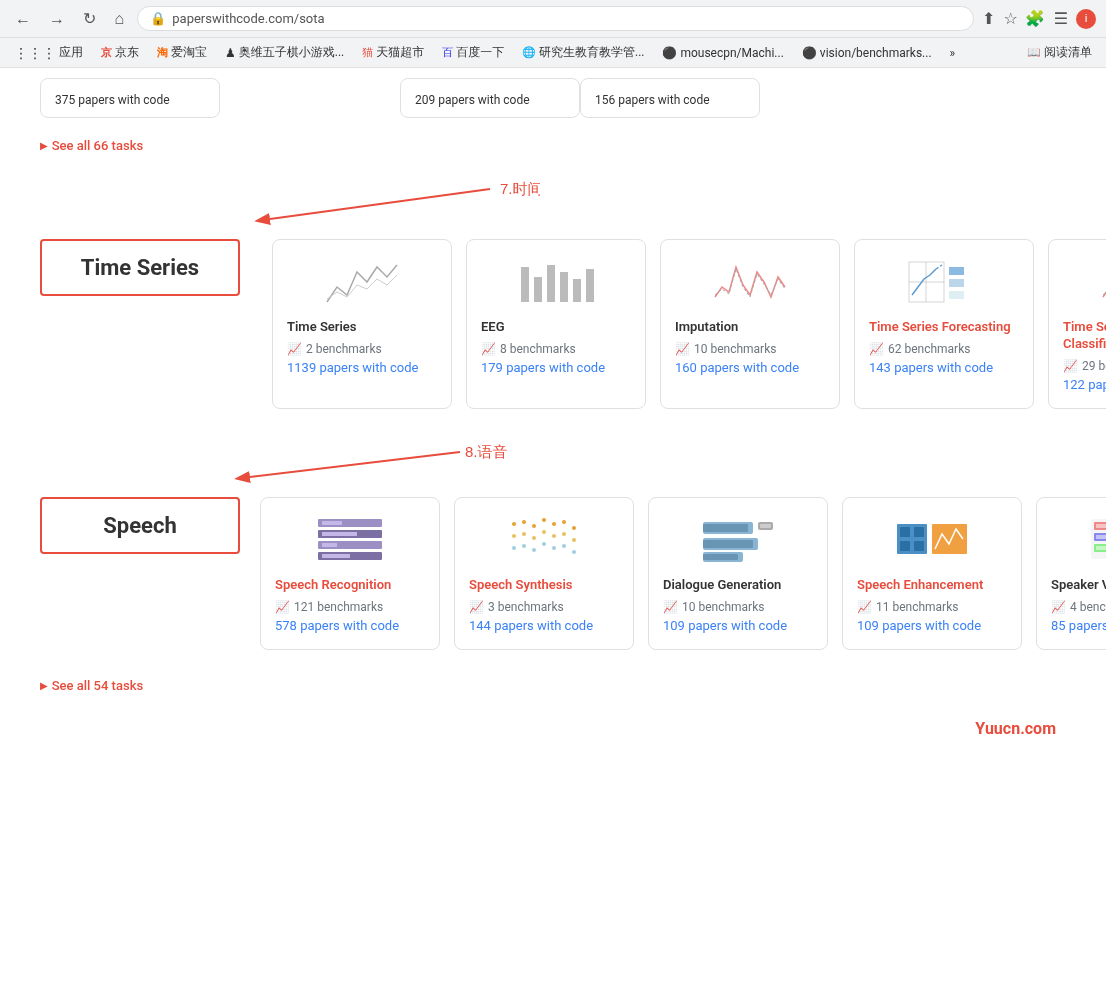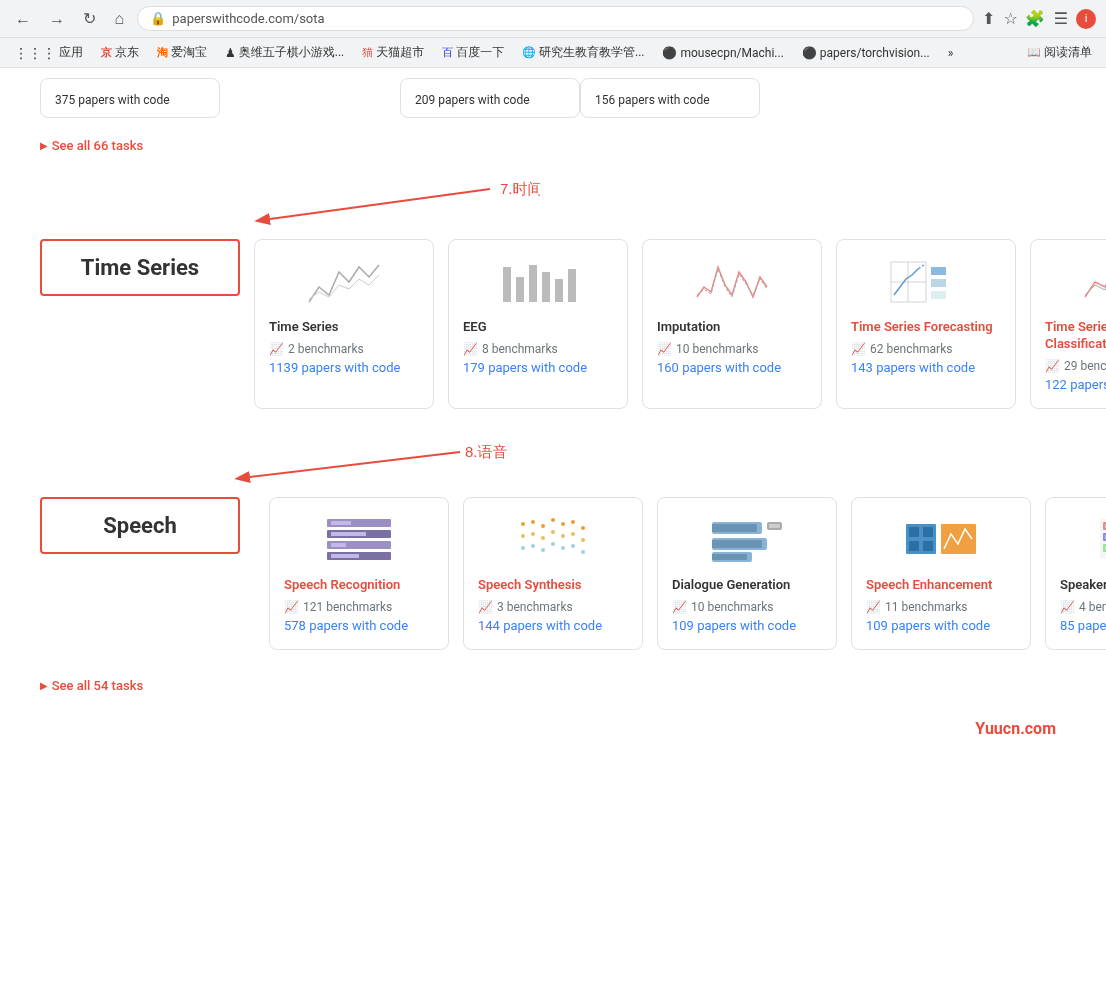--- a/index.html
+++ b/index.html
@@ -232,21 +232,21 @@
   <div class="bookmark-item">
     <span style="font-size:11px;">🌐</span>
     <span>研究生教育教学管...</span>
   </div>
   <div class="bookmark-item">
     <span style="font-size:12px;">⚫</span>
     <span>mousecpn/Machi...</span>
   </div>
   <div class="bookmark-item">
     <span style="font-size:12px;">⚫</span>
-    <span>papers/torchvision...</span>
+    <span>vision/benchmarks...</span>
   </div>
   <div class="bookmark-item">
     <span>»</span>
   </div>
   <div class="bookmark-item" style="margin-left:auto;">
     <span style="font-size:11px;">📖</span>
     <span>阅读清单</span>
   </div>
 </div>
 
@@ -277,21 +277,21 @@
         <line x1="450" y1="20" x2="230" y2="50" stroke="#e74c3c" stroke-width="2" marker-end="url(#arrowhead1)"></line>
         <defs>
           <marker id="arrowhead1" markerWidth="8" markerHeight="6" refX="0" refY="3" orient="auto">
             <polygon points="0 0, 8 3, 0 6" fill="#e74c3c"></polygon>
           </marker>
         </defs>
         <text x="460" y="25" fill="#e74c3c" font-size="15" font-weight="500" font-family="sans-serif">7.时间序列</text>
       </svg>
     </div>
 
-    <div style="display:flex; gap:14px; align-items:flex-start; margin-bottom:14px;">
+    <div style="display:flex; gap:32px; align-items:flex-start; margin-bottom:14px;">
 
       <div class="section-header-box">
         <span>Time Series</span>
       </div>
 
       <div class="cards-grid">
 
         <div class="card">
           <div class="card-thumbnail">
             <svg class="thumb-svg" viewBox="0 0 80 50">
@@ -390,21 +390,21 @@
         <line x1="420" y1="15" x2="210" y2="40" stroke="#e74c3c" stroke-width="2" marker-end="url(#arrowhead2)"></line>
         <defs>
           <marker id="arrowhead2" markerWidth="8" markerHeight="6" refX="0" refY="3" orient="auto">
             <polygon points="0 0, 8 3, 0 6" fill="#e74c3c"></polygon>
           </marker>
         </defs>
         <text x="425" y="20" fill="#e74c3c" font-size="15" font-weight="500" font-family="sans-serif">8.语音</text>
       </svg>
     </div>
 
-    <div style="display:flex; gap:29px; align-items:flex-start; margin-bottom:14px;">
+    <div style="display:flex; gap:20px; align-items:flex-start; margin-bottom:14px;">
 
       <div class="section-header-box">
         <span>Speech</span>
       </div>
 
       <div class="cards-grid">
 
         <div class="card">
           <div class="card-thumbnail">
             <svg class="thumb-svg" viewBox="0 0 80 50">

